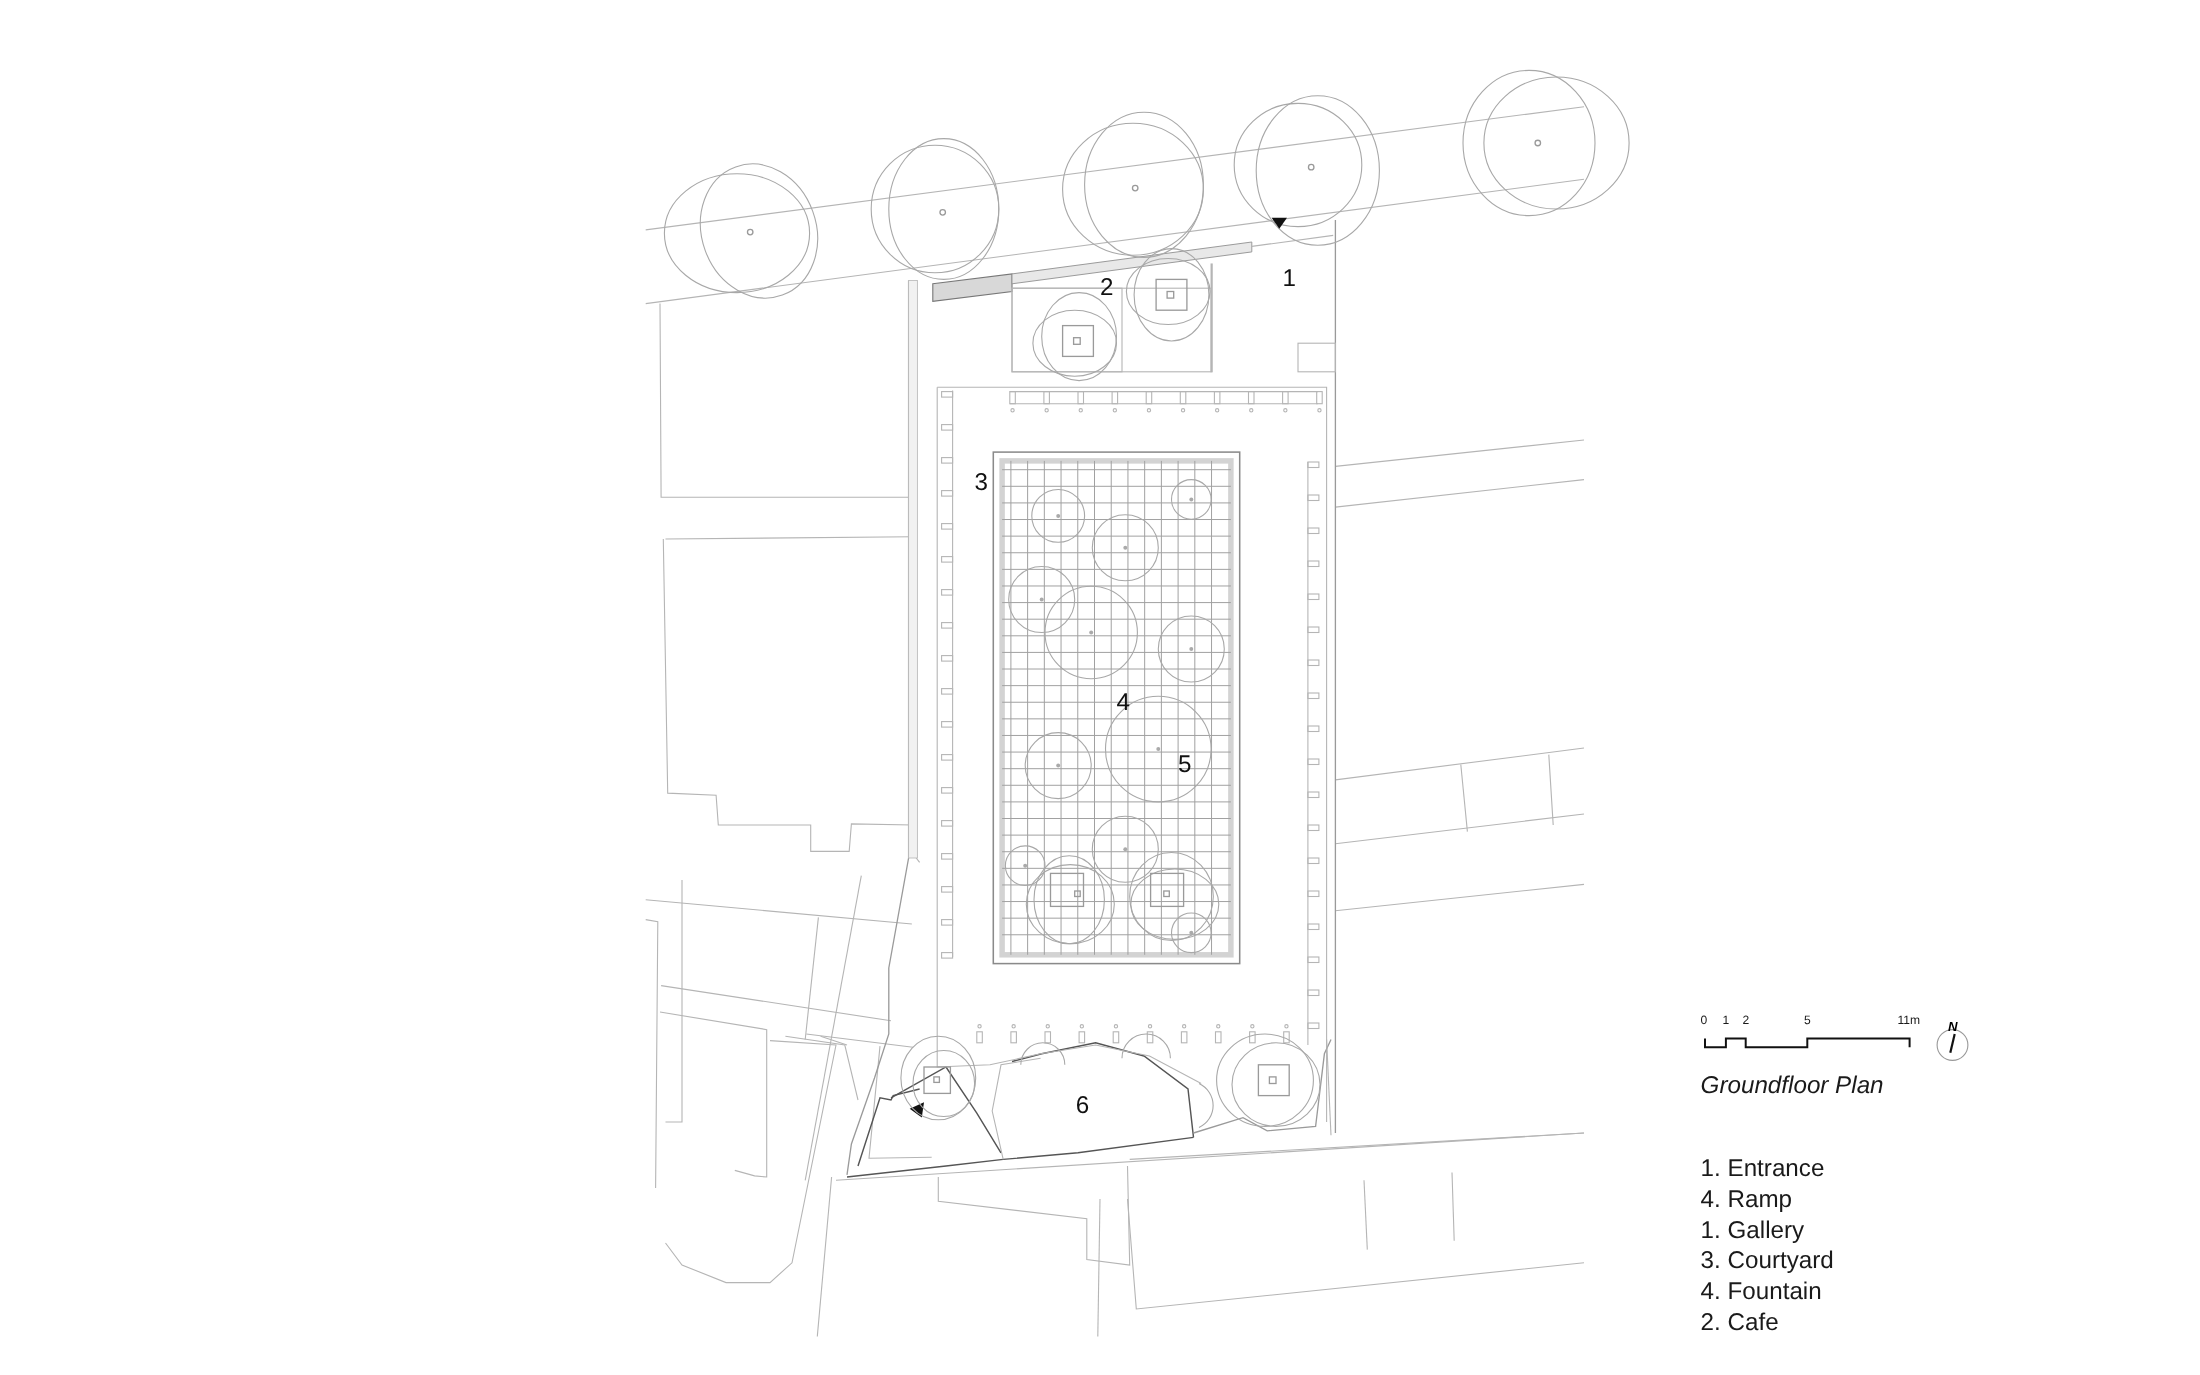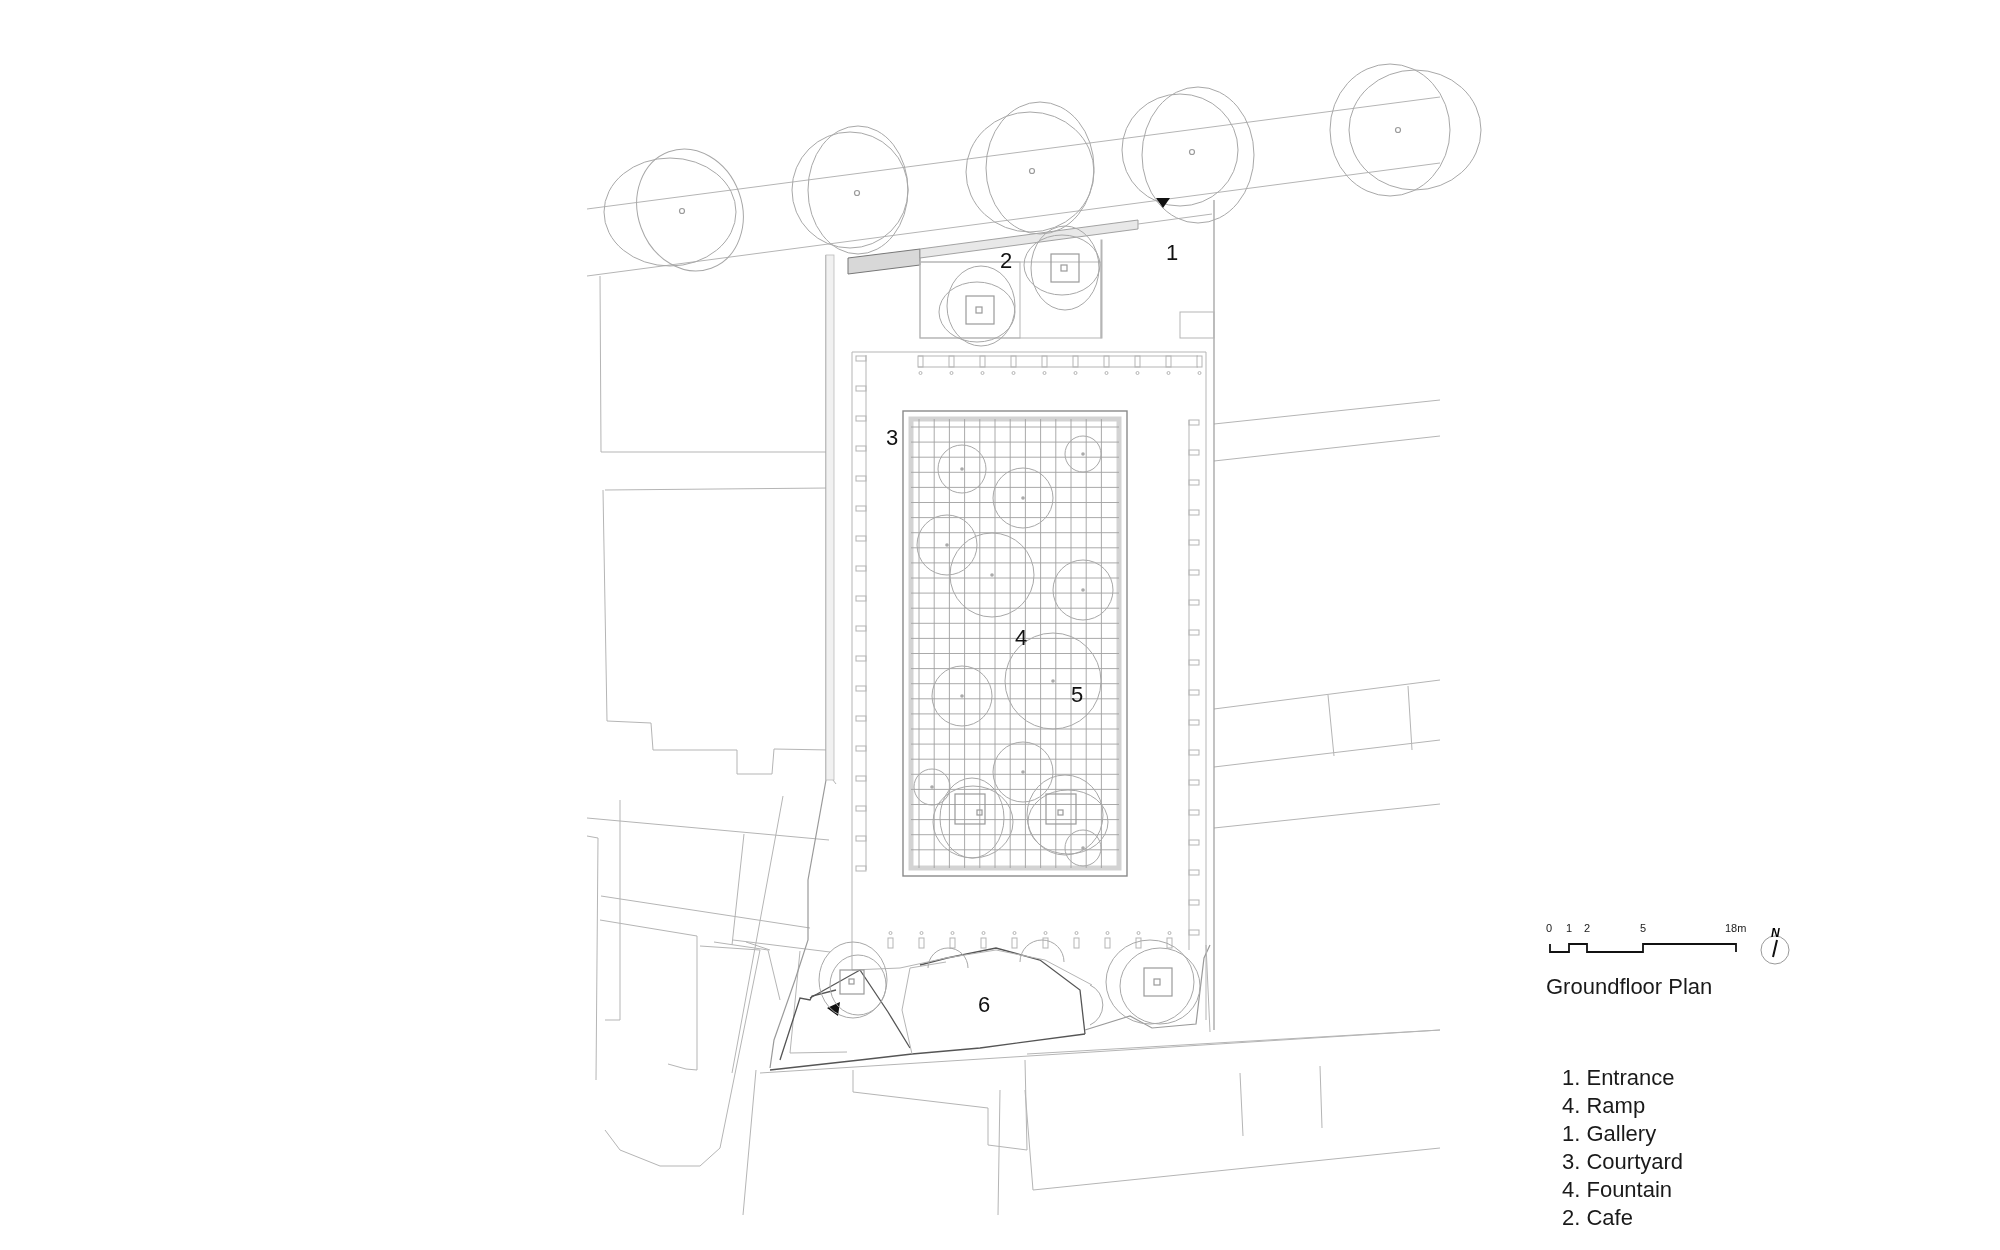--- a/index.html
+++ b/index.html
@@ -6,22 +6,22 @@
   body { width: 2000px; height: 1250px; position: relative; overflow: hidden;
          font-family: "Liberation Sans", "DejaVu Sans", sans-serif; color: #1a1a1a; }
   #plan { position: absolute; left: 0; top: 0; width: 2000px; height: 1250px; }
   .thin { fill: none; stroke: #b5b5b5; stroke-width: 1; }
   .mid { fill: none; stroke: #9a9a9a; stroke-width: 1.2; }
   .dark { fill: none; stroke: #555; stroke-width: 1.3; }
   .tree { fill: none; stroke: #a8a8a8; stroke-width: 1; }
   .grid { stroke: #a0a0a0; stroke-width: 0.9; }
   .label { font-size: 22px; fill: #111; font-family: "Liberation Sans", "DejaVu Sans", sans-serif; }
   .legend { position: absolute; left: 1546px; }
-  .legend-title { top: 974px; font-size: 22px; }
-  .legend-list { top: 1048px; font-size: 22px; line-height: 28px; list-style: none; margin: 16px; padding: 0; }
+  .legend-title { top: 974px; font-size: 22px; font-style: italic; }
+  .legend-list { top: 1048px; font-size: 22px; line-height: 28px; list-style: none; margin: 0; padding: 0; }
   .scale-lbl { position: absolute; font-size: 11px; top: 922px; }
 </style>
 </head>
 <body>
 
 <svg id="plan" viewBox="0 0 2000 1250" xmlns="http://www.w3.org/2000/svg">
 
   <g>
     <line class="thin" x1="587" y1="209" x2="1440" y2="97"></line>
     <line class="thin" x1="587" y1="276" x2="1440" y2="163"></line>
@@ -324,21 +324,21 @@
     <circle cx="1775" cy="950" r="14" fill="none" stroke="#999" stroke-width="1"></circle>
     <line x1="1777" y1="940" x2="1773" y2="957" stroke="#111" stroke-width="2"></line>
     <text x="1771" y="937" font-size="12" font-weight="bold" font-style="italic">N</text>
   </g>
 </svg>
 
 <span class="scale-lbl" style="left:1546px">0</span>
 <span class="scale-lbl" style="left:1566px">1</span>
 <span class="scale-lbl" style="left:1584px">2</span>
 <span class="scale-lbl" style="left:1640px">5</span>
-<span class="scale-lbl" style="left:1725px">18m</span>
+<span class="scale-lbl" style="left:1725px">11m</span>
 
 <div class="legend legend-title">Groundfloor Plan</div>
 
 <ul class="legend legend-list">
   <li>1. Entrance</li>
   <li>4. Ramp</li>
   <li>1. Gallery</li>
   <li>3. Courtyard</li>
   <li>4. Fountain</li>
   <li>2. Cafe</li>

